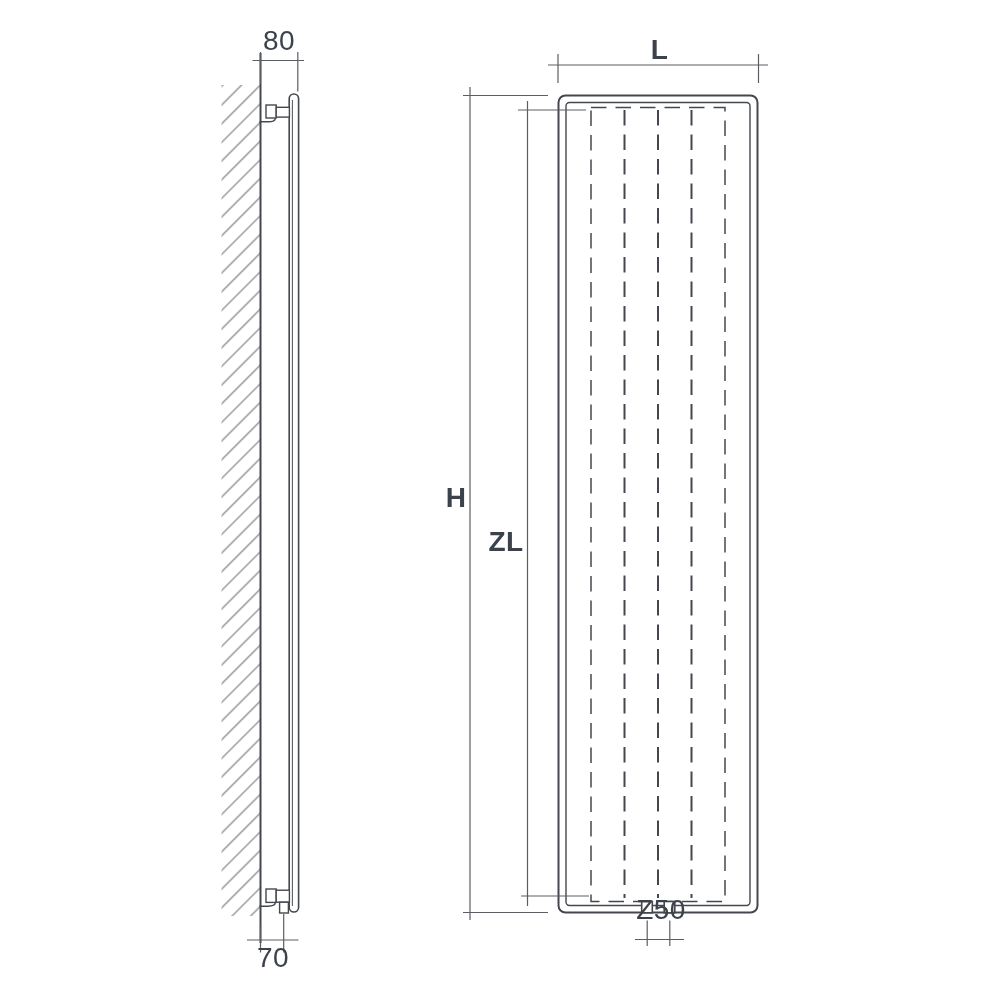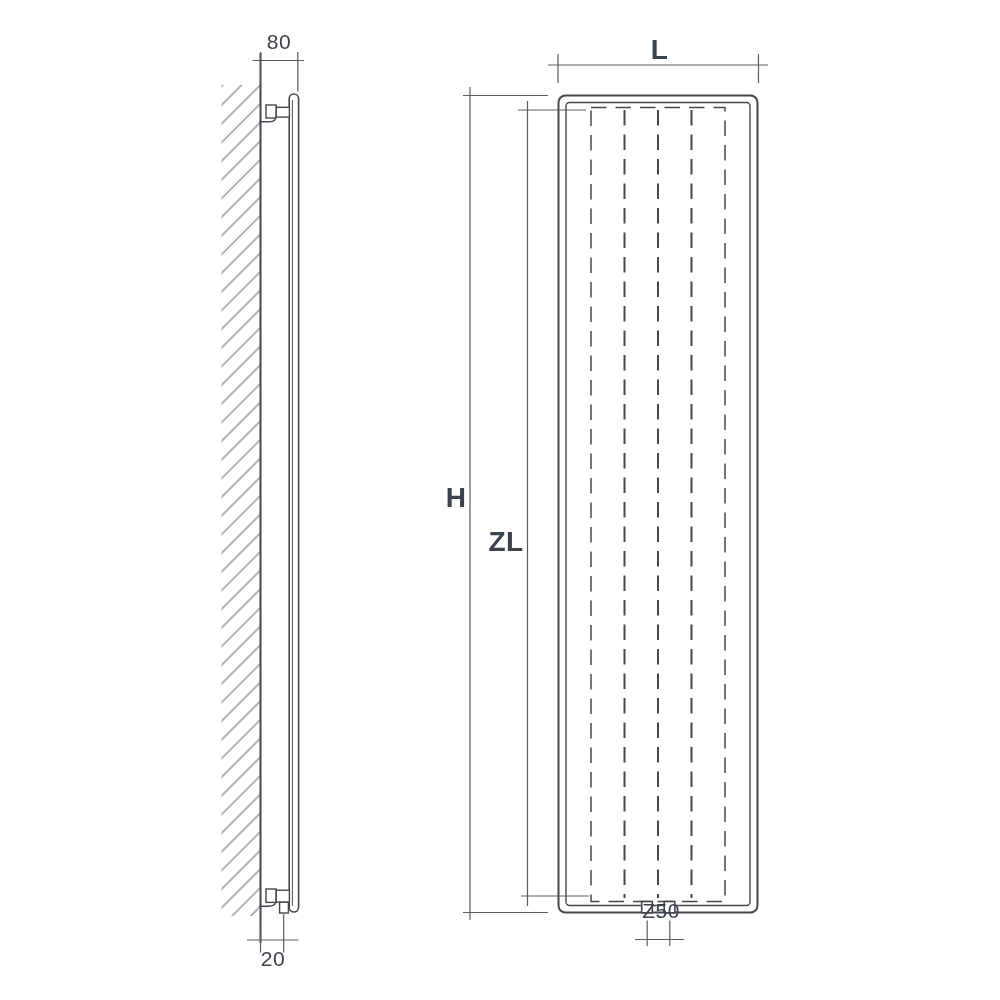--- a/index.html
+++ b/index.html
@@ -12,21 +12,21 @@
   svg{position:absolute;left:0;top:0;}
   .lbl{
     position:absolute;
     transform:translate(-50%,-50%);
     color:var(--text,#3c424c);
     white-space:nowrap;
     line-height:1;
     letter-spacing:0.5px;
     user-select:none;
   }
-  .lbl-num{font-size:21px;font-weight:400;}
+  .lbl-num{font-size:28px;font-weight:400;}
   .lbl-letter{font-size:28px;font-weight:700;letter-spacing:0.5px;}
   
   .s1  {stroke:var(--line-light,#6b6f74);stroke-width:1.1;fill:none;}
   .s13 {stroke:var(--line,#44484e);stroke-width:1.4;fill:none;}
   .s15 {stroke:var(--line,#44484e);stroke-width:1.6;fill:none;}
   .s2  {stroke:var(--line,#44484e);stroke-width:2;fill:none;}
   .dim {stroke:var(--line-light,#5a5e63);stroke-width:1.2;fill:none;}
   .dashedge{stroke:var(--line,#44484e);stroke-width:1.5;fill:none;stroke-dasharray:15.5 9;}
   .dashfin {stroke:var(--line,#44484e);stroke-width:2;fill:none;stroke-dasharray:15.5 9;}
   .whitefill{fill:#ffffff;}
@@ -113,18 +113,18 @@
 
       <g>
         <line x1="635" y1="939.5" x2="684" y2="939.5" class="dim"></line>
         <line x1="647.2" y1="920.5" x2="647.2" y2="946" class="dim"></line>
         <line x1="669.8" y1="920.5" x2="669.8" y2="946" class="dim"></line>
       </g>
     </g>
   </svg>
 
   <div class="lbl lbl-num" style="left:279px;  top:41px;">80</div>
-  <div class="lbl lbl-num" style="left:273px;  top:958px;">20</div>
+  <div class="lbl lbl-num" style="left:273px;  top:958px;">70</div>
   <div class="lbl lbl-letter" style="left:659.5px;top:50px;">L</div>
   <div class="lbl lbl-letter" style="left:456px;  top:498px;">H</div>
   <div class="lbl lbl-letter" style="left:506px;  top:498px;margin-top:44px;">ZL</div>
   <div class="lbl lbl-num" style="left:661px;  top:910px;">Z50</div>
 </div>
 
 </body></html>

